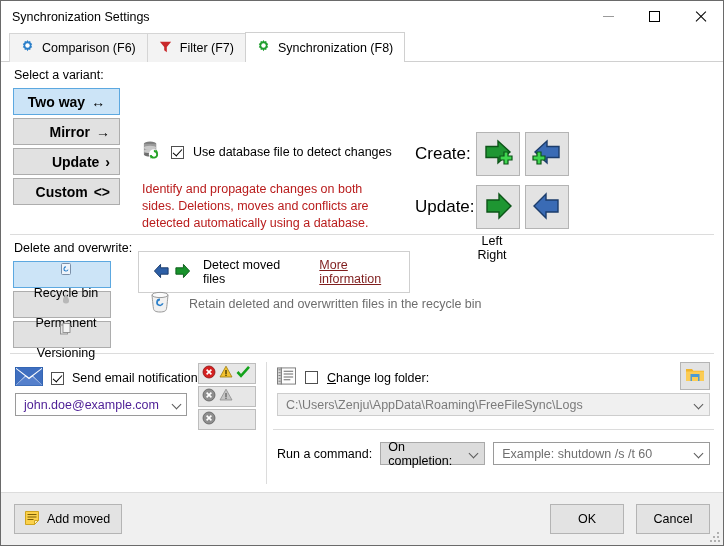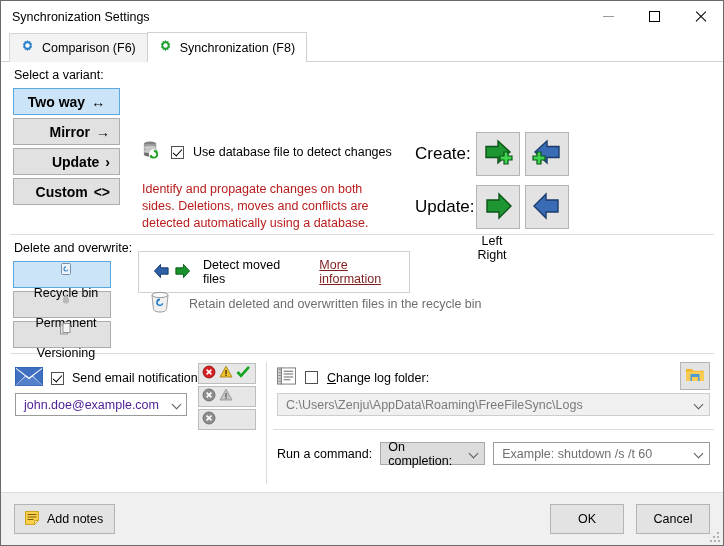--- a/index.html
+++ b/index.html
@@ -354,20 +354,28 @@
     <div class="tab">
       <span class="ico">
         <svg width="15" height="15" viewBox="0 0 16 16">
             <g fill="#2a7fc9">
               <path d="M8 1l1 1.6 1.9-.4.4 1.9L13 5.2 12 7l1 1.8-1.7.9-.4 1.9-1.9-.4L8 13l-1-1.8-1.9.4-.4-1.9L3 8.8 4 7 3 5.2l1.7-1.1.4-1.9 1.9.4z"></path>
             </g>
             <circle cx="8" cy="7" r="2.4" fill="#ffffff"></circle>
           </svg>
       </span>
       <span class="tab-label">Comparison (F6)</span>
+    </div>
+    <div class="tab">
+      <span class="ico">
+        <svg width="15" height="15" viewBox="0 0 16 16">
+            <path d="M2 3h12l-4.6 5.4V14L6.6 12V8.4z" fill="#c9282a"></path>
+          </svg>
+      </span>
+      <span class="tab-label">Filter (F7)</span>
     </div>
     <div class="tab active">
       <span class="ico">
         <svg width="15" height="15" viewBox="0 0 16 16">
             <g fill="#1e9e2e">
               <path d="M8 1l1 1.6 1.9-.4.4 1.9L13 5.2 12 7l1 1.8-1.7.9-.4 1.9-1.9-.4L8 13l-1-1.8-1.9.4-.4-1.9L3 8.8 4 7 3 5.2l1.7-1.1.4-1.9 1.9.4z"></path>
             </g>
             <circle cx="8" cy="7" r="2.4" fill="#ffffff"></circle>
           </svg>
       </span>
@@ -642,21 +650,21 @@
 
   <div class="footer">
     <div class="addnotes">
       <span class="ico">
         <svg width="16" height="16" viewBox="0 0 16 16">
           <path d="M1.5 1.5h13v9l-4 4h-9z" fill="#fbd14b" stroke="#cfa41f" stroke-width="1"></path>
           <path d="M10.5 14.5v-4h4z" fill="#fdf0b8" stroke="#cfa41f" stroke-width="1"></path>
           <path d="M3.5 4.5h9M3.5 7h9M3.5 9.5h6" stroke="#7a5e06" stroke-width="1.2"></path>
         </svg>
       </span>
-      <span>Add notes</span>
+      <span>Add moved</span>
     </div>
     <div class="footer-right">
       <div class="fbtn">OK</div>
       <div class="fbtn">Cancel</div>
     </div>
     <div class="grip">
       <i style="left:7px;top:0"></i>
         <i style="left:3px;top:4px"></i>
         <i style="left:7px;top:4px"></i>
       <i style="left:0;top:8px"></i>

